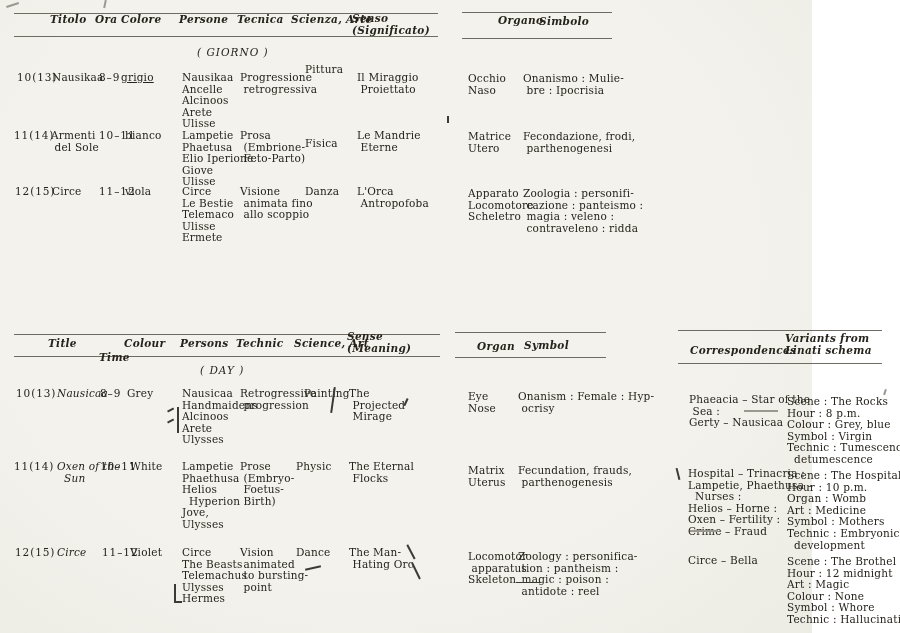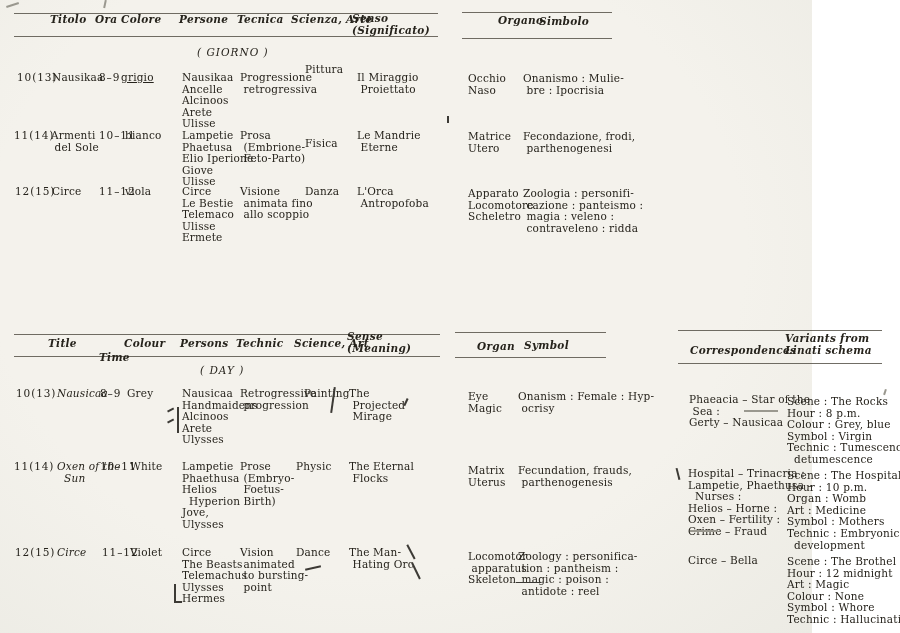--- a/index.html
+++ b/index.html
@@ -139,21 +139,21 @@
 Alcinoos
 Arete
 Ulysses</div>
     <div class="cell" style="left:240px;top:388px;">Retrogressive
  progression</div>
     <div class="cell" style="left:296px;top:388px;padding-left:8px;">Painting</div>
     <div class="cell" style="left:349px;top:388px;">The
  Projected
  Mirage</div>
     <div class="cell" style="left:468px;top:391px;">Eye
-Magic</div>
+Nose</div>
     <div class="cell" style="left:518px;top:391px;">Onanism : Female : Hyp-
  ocrisy</div>
     <div class="cell" style="left:689px;top:394px;">Phaeacia – Star of the
  Sea :
 Gerty – Nausicaa</div>
     <div class="cell" style="left:787px;top:396px;">Scene : The Rocks
 Hour : 8 p.m.
 Colour : Grey, blue
 Symbol : Virgin
 Technic : Tumescence,

